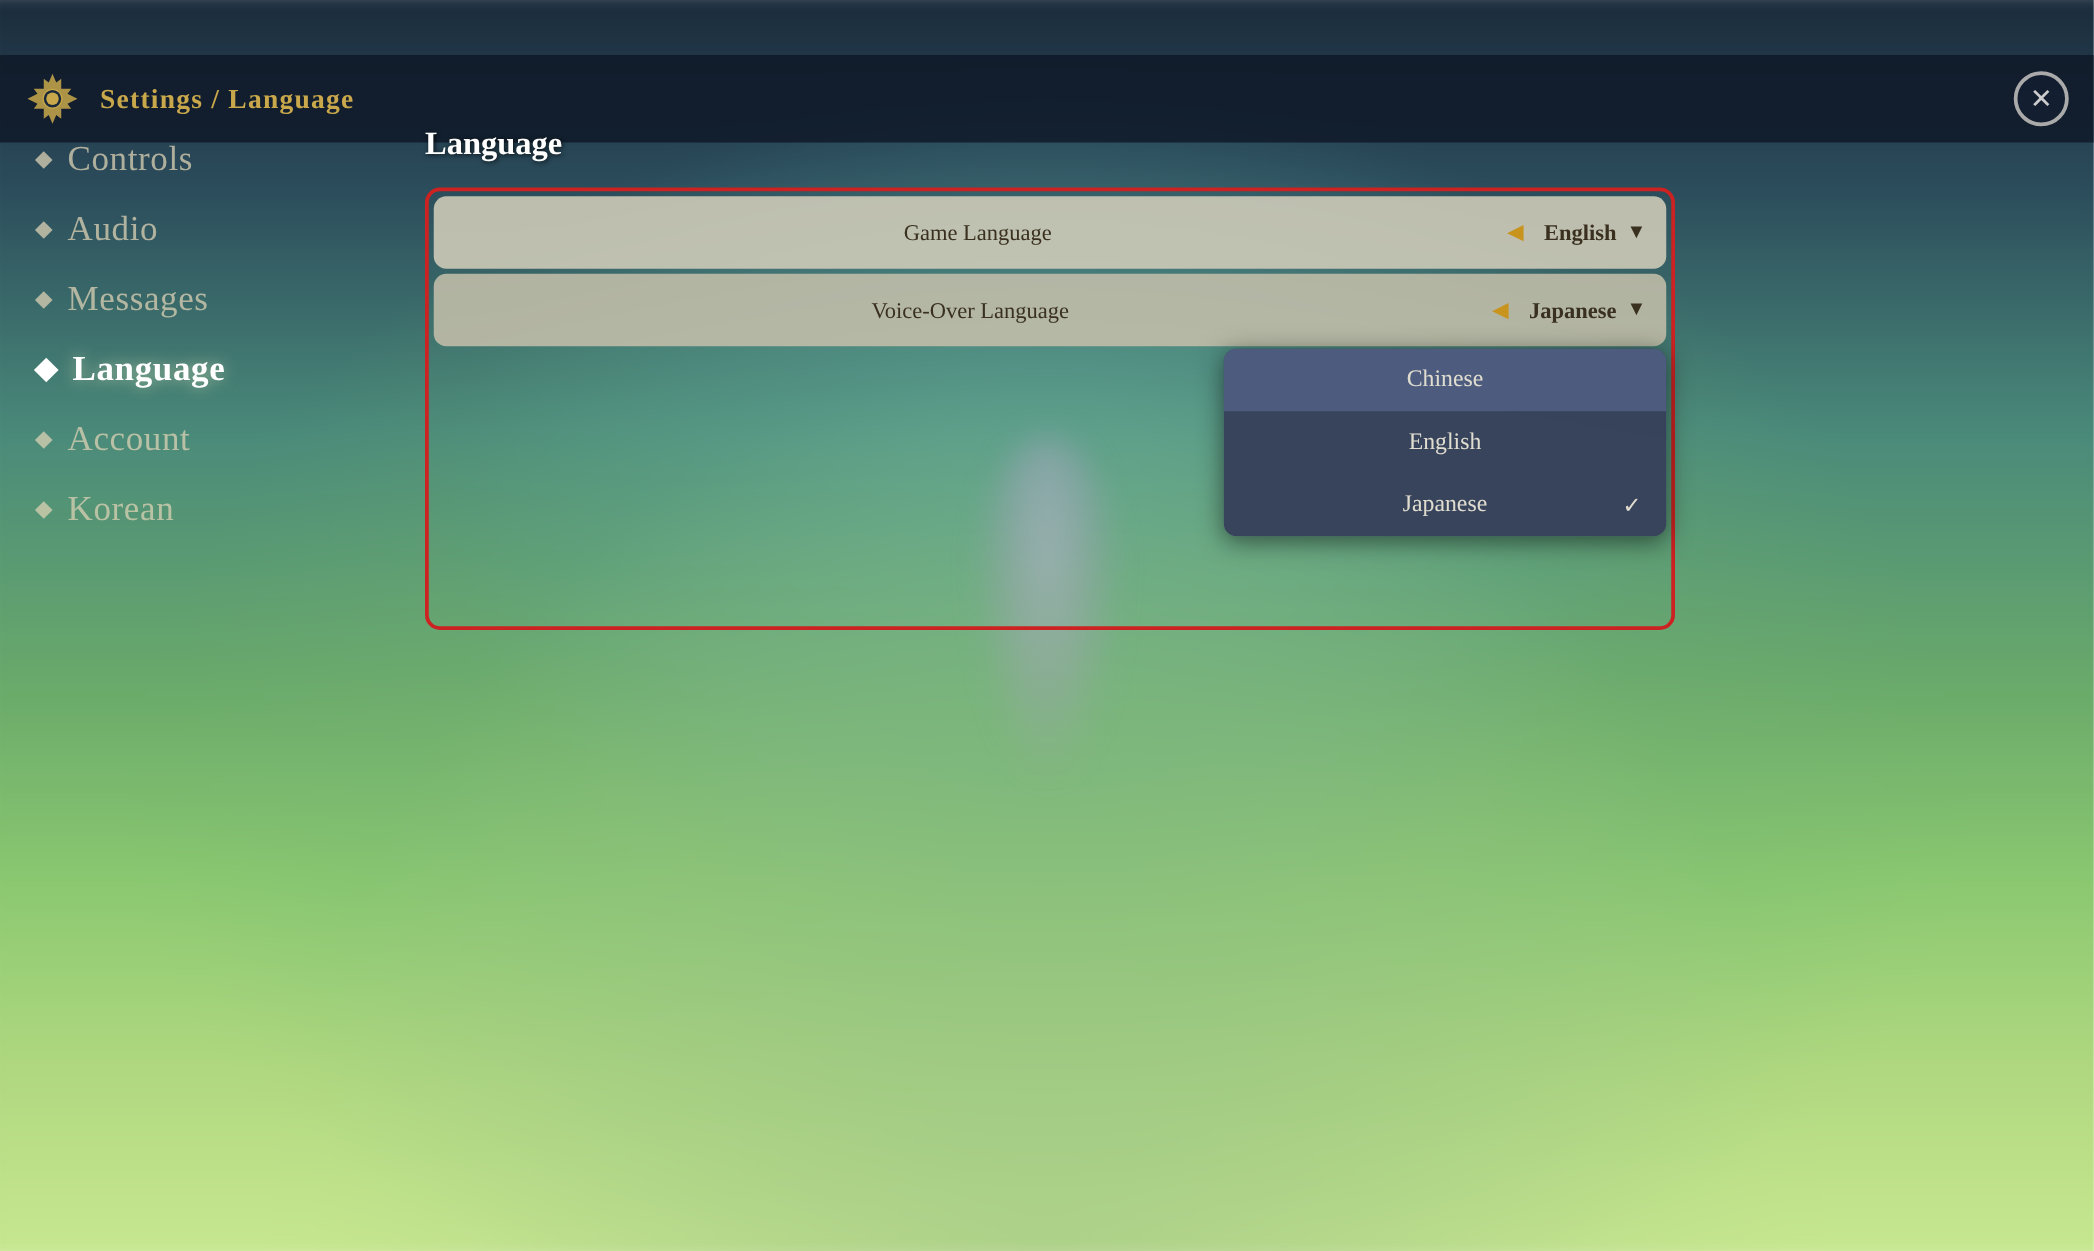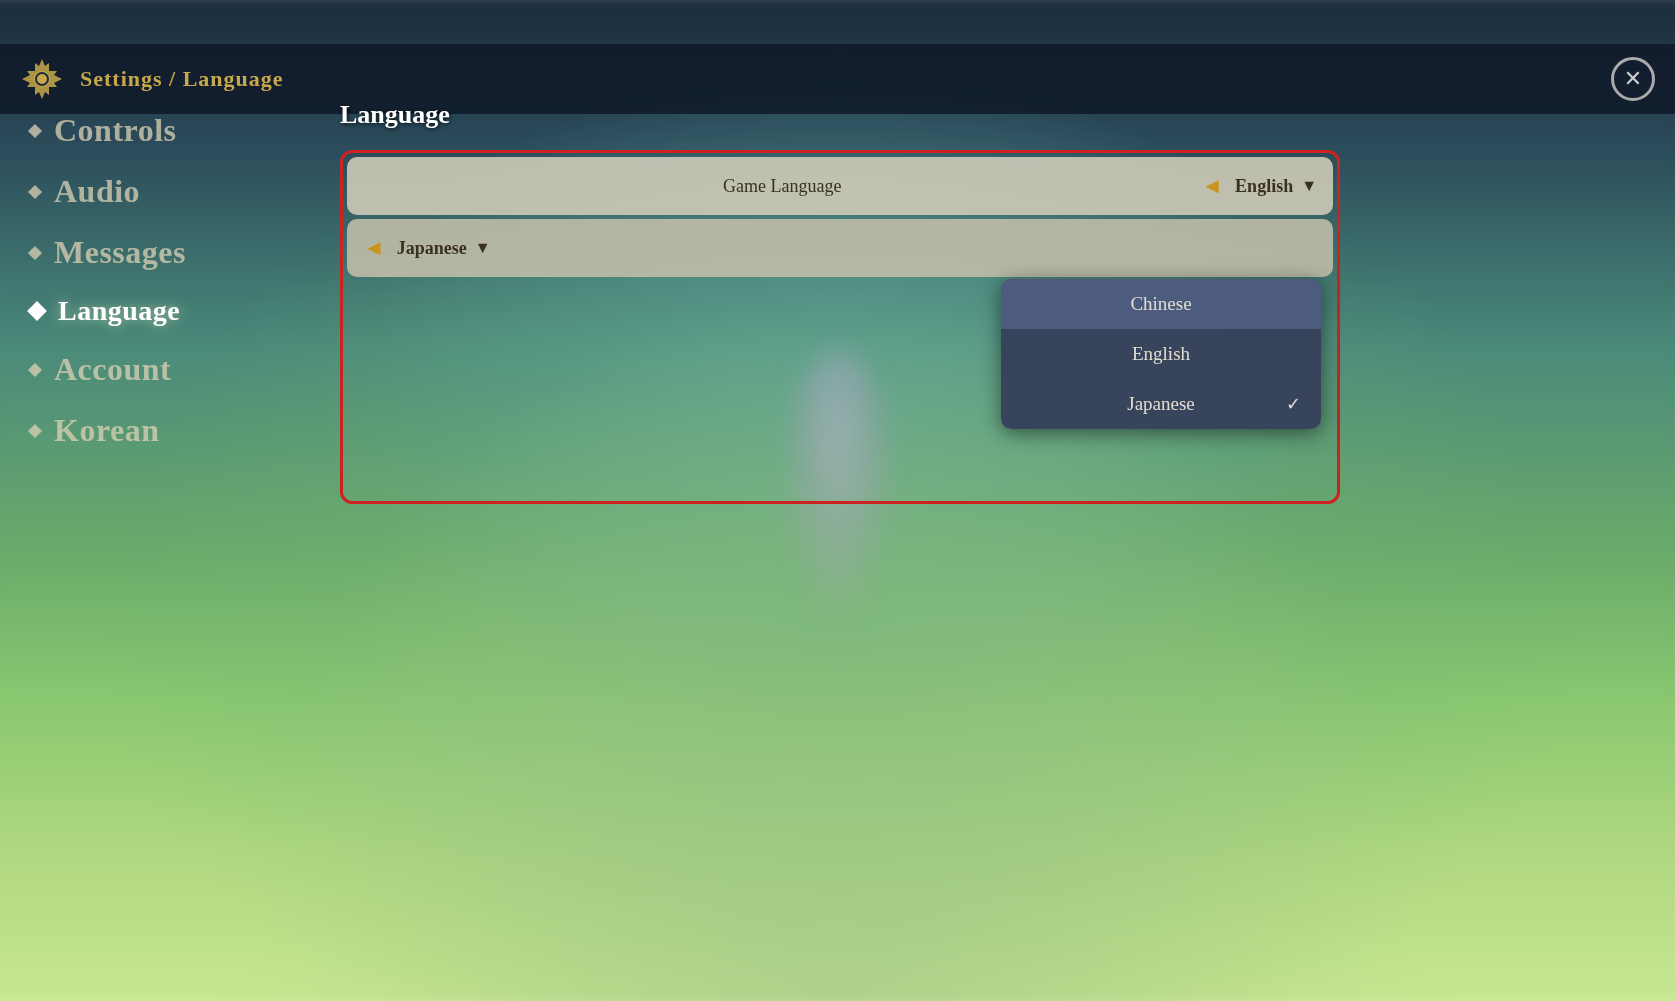--- a/index.html
+++ b/index.html
@@ -93,24 +93,23 @@
       bottom: 0;
       padding: 30px 20px;
       z-index: 10;
     }
 
     .nav-item {
       display: flex;
       align-items: center;
       padding: 12px 10px;
       color: rgba(220, 210, 180, 0.75);
-      font-size: 32px;
+      font-size: 28px;
       cursor: pointer;
       letter-spacing: 0.5px;
-      font-weight: bold;
     }
 
     .nav-item.active {
       color: #ffffff;
       font-size: 28px;
       font-weight: bold;
       text-shadow: 0 0 12px rgba(255,255,200,0.5);
     }
 
     .nav-diamond {
@@ -190,22 +189,22 @@
 
     .dropdown-arrow {
       color: #3a3020;
       font-size: 16px;
     }
 
     
     .dropdown-menu {
       position: absolute;
       top: 60px;
-      right: 12px;
-      width: 320px;
+      right: 0;
+      width: 354px;
       background: rgba(55, 65, 90, 0.97);
       border-radius: 10px;
       overflow: hidden;
       z-index: 100;
       box-shadow: 0 4px 20px rgba(0,0,0,0.5);
     }
 
     .dropdown-option {
       padding: 14px 20px;
       color: #e0ddd0;
@@ -291,20 +290,21 @@
   <div class="settings-panel">
 
     <div class="dropdown-row">
       <span class="dropdown-label">Game Language</span>
       <span class="arrow-left">◄</span>
       <span class="dropdown-value">English</span>
       <span class="dropdown-arrow">▼</span>
     </div>
 
     <div class="dropdown-row voice" style="position:relative;">
+      <span class="dropdown-label">Voice-Over Language</span>
       <span class="arrow-left">◄</span>
       <span class="dropdown-value">Japanese</span>
       <span class="dropdown-arrow">▼</span>
 
       <div class="dropdown-menu">
         <div class="dropdown-option highlighted">
           <span>Chinese</span>
         </div>
         <div class="dropdown-option">
           <span>English</span>

